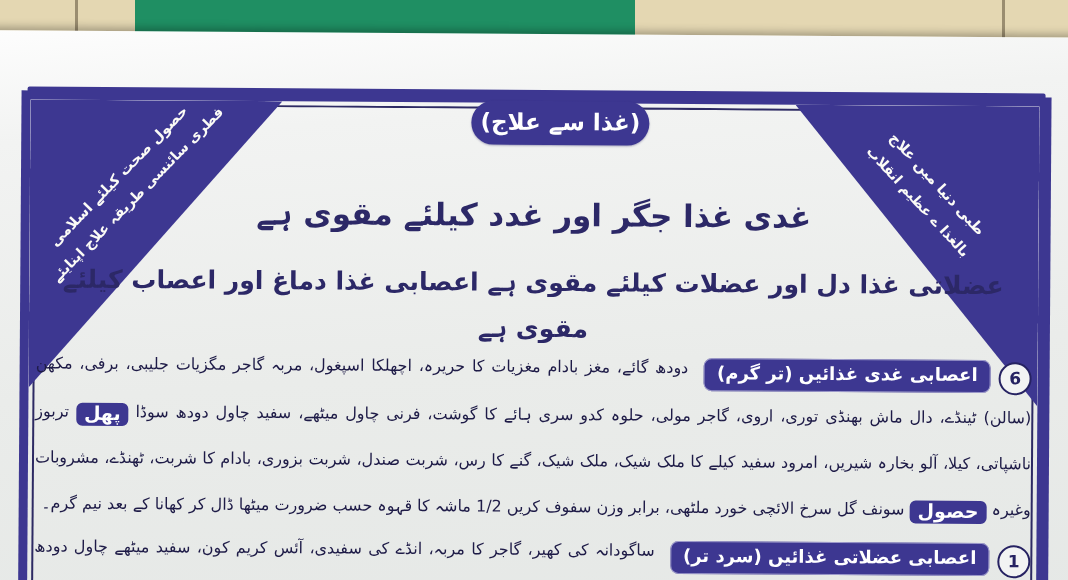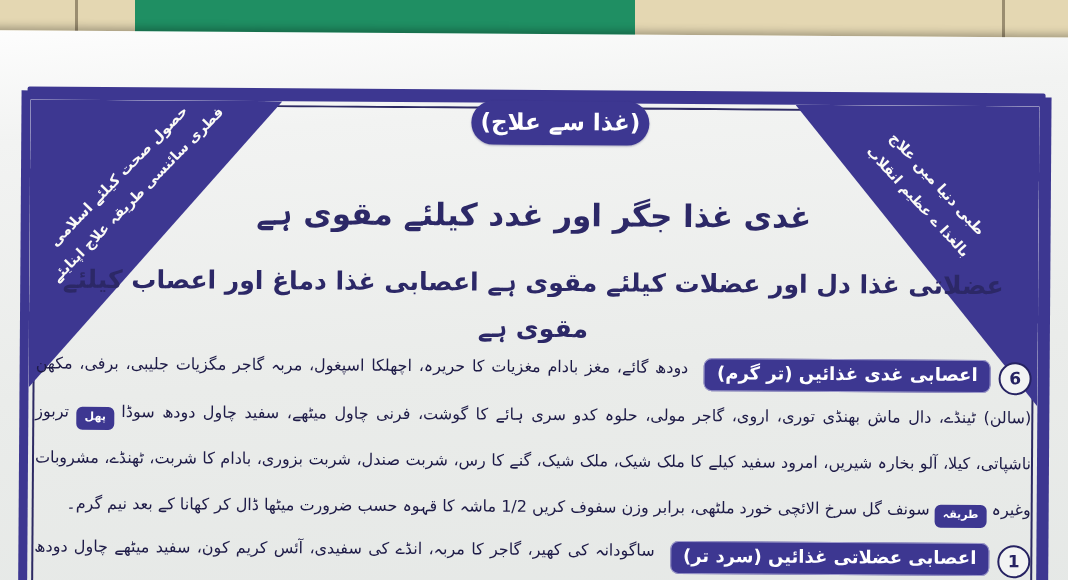--- a/index.html
+++ b/index.html
@@ -54,21 +54,21 @@
   .p-sec6{top:254px;}
   .p-sec1{top:437px;}
 
   .num-badge{display:inline-flex;align-items:center;justify-content:center;
     width:29px;height:29px;border:2.5px solid #262262;border-radius:50%;
     background:#f2f3f3;color:#262262;font-size:17px;font-weight:bold;
     vertical-align:-9px;margin-left:8px;}
   .sec-badge{display:inline-block;color:#fff;font-size:18px;font-weight:bold;
     padding:3px 13px 6px;border-radius:8px;margin-left:9px;vertical-align:-6px;
     line-height:24px;box-shadow:inset 0 0 0 1px rgba(235,235,250,.55);}
-  .tag{display:inline-block;color:#fff;font-size:11px;font-weight:bold;
+  .tag{display:inline-block;color:#fff;font-size:19px;font-weight:bold;
     padding:1px 8px 4px;border-radius:6px;margin:0 0;vertical-align:-3px;line-height:18px;}
 </style>
 </head>
 <body>
 
 <div class="stage">
 
   <div class="cloth">
     <div class="green g1"></div>
     <div class="grout gr1"></div>
@@ -100,21 +100,21 @@
       <div class="pill accent">(غذا سے علاج)</div>
 
       <div class="headline h1">غدی غذا جگر اور غدد کیلئے مقوی ہے</div>
       <div class="headline h2">عضلاتی غذا دل اور عضلات کیلئے مقوی ہے اعصابی غذا دماغ اور اعصاب کیلئے مقوی ہے</div>
 
       <div class="para p-sec6" dir="rtl">
         <span class="num-badge">6</span><span class="sec-badge accent">اعصابی غدی غذائیں (تر گرم)</span>
         <span>دودھ گائے، مغز بادام مغزیات کا حریرہ، اچھلکا اسپغول، مربہ گاجر مگزیات جلیبی، برفی، مکھن (سالن) ٹینڈے، دال ماش بھنڈی توری، اروی، گاجر مولی، حلوہ کدو سری ہائے کا گوشت، فرنی چاول میٹھے، سفید چاول دودھ سوڈا</span>
         <span class="tag accent">پھل</span>
         <span>تربوز ناشپاتی، کیلا، آلو بخارہ شیریں، امرود سفید کیلے کا ملک شیک، ملک شیک، گنے کا رس، شربت صندل، شربت بزوری، بادام کا شربت، ٹھنڈے، مشروبات وغیرہ</span>
-        <span class="tag accent">طریقہ</span>
+        <span class="tag accent">حصول</span>
         <span>سونف گل سرخ الائچی خورد ملٹھی، برابر وزن سفوف کریں 1/2 ماشہ کا قہوہ حسب ضرورت میٹھا ڈال کر کھانا کے بعد نیم گرم۔</span>
       </div>
 
       <div class="para p-sec1" dir="rtl">
         <span class="num-badge">1</span><span class="sec-badge accent">اعصابی عضلاتی غذائیں (سرد تر)</span>
         <span>ساگودانہ کی کھیر، گاجر کا مربہ، انڈے کی سفیدی، آئس کریم کون، سفید میٹھے چاول دودھ ڈال کر بھینس، گائے، بکری کا</span>
       </div>
 
     </div>
   </div>

